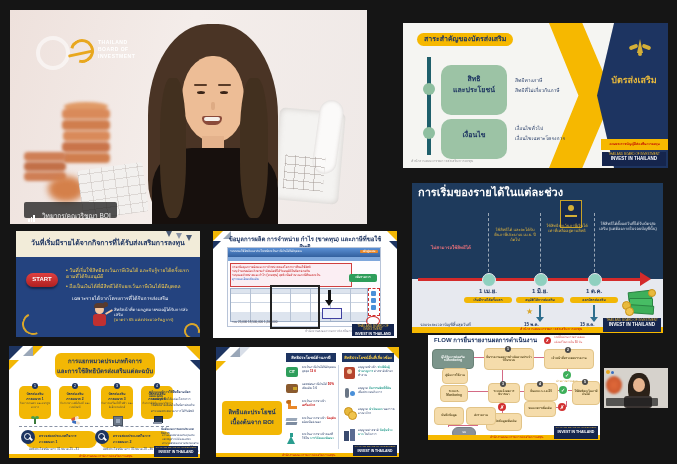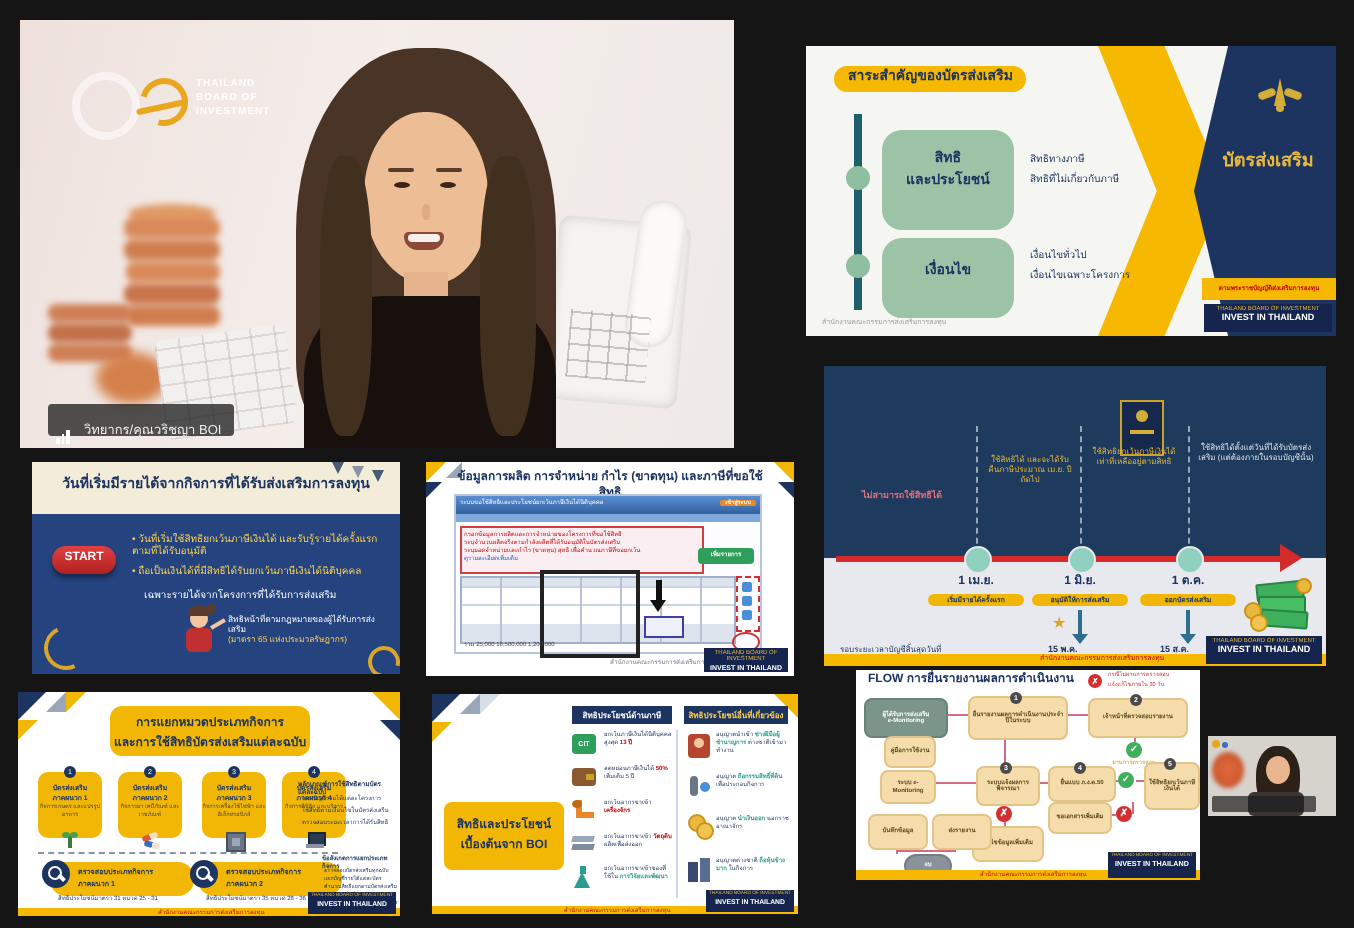--- a/index.html
+++ b/index.html
@@ -127,20 +127,21 @@
     <div class="abs" style="left:38px;top:96px;width:66px;height:30px;background:#9cc3a5;border-radius:10px;text-align:center;padding-top:10px;">
       <div class="b navy" style="font-size:7px;">เงื่อนไข</div>
     </div>
     <div class="t navy" style="left:112px;top:102px;font-size:5px;width:72px;">เงื่อนไขทั่วไป</div>
     <div class="t navy" style="left:112px;top:112px;font-size:5px;width:72px;">เงื่อนไขเฉพาะโครงการ</div>
     <div class="t" style="left:8px;top:136px;font-size:3.5px;color:#9a9a9a;">สำนักงานคณะกรรมการส่งเสริมการลงทุน</div>
   </div>
 
   <div class="tile slide" style="left:412px;top:183px;width:251px;height:150px;background:#e7e9ef;">
     <div class="abs" style="left:0;top:0;width:251px;height:96px;background:#1e3a5c;"></div>
+    <div class="t b" style="left:6px;top:3px;font-size:11px;color:#ffffff;">การเริ่มของรายได้ในแต่ละช่วง</div>
     <div class="abs" style="left:148px;top:17px;width:20px;height:26px;background:#16294d;border:1px solid #c9a227;">
       <div class="dot" style="left:7px;top:4px;width:6px;height:6px;background:#d4af37;"></div>
       <div class="abs" style="left:4px;top:14px;width:12px;height:2px;background:#d4af37;"></div>
     </div>
     <div class="abs" style="left:76px;top:30px;height:64px;border-left:1px dashed rgba(255,255,255,.55);"></div>
     <div class="abs" style="left:128px;top:30px;height:64px;border-left:1px dashed rgba(255,255,255,.55);"></div>
     <div class="abs" style="left:182px;top:30px;height:64px;border-left:1px dashed rgba(255,255,255,.55);"></div>
     <div class="t b c" style="left:8px;top:62px;width:62px;font-size:4.5px;color:#e8707a;">ไม่สามารถใช้สิทธิได้</div>
     <div class="t c" style="left:82px;top:44px;width:42px;font-size:4px;color:#e8b93c;">ใช้สิทธิได้ และจะได้รับคืนภาษีประมาณ เม.ย. ปีถัดไป</div>
     <div class="t c" style="left:132px;top:40px;width:46px;font-size:4px;color:#e8b93c;">ใช้สิทธิยกเว้นภาษีเงินได้เท่าที่เหลืออยู่ตามสิทธิ</div>

